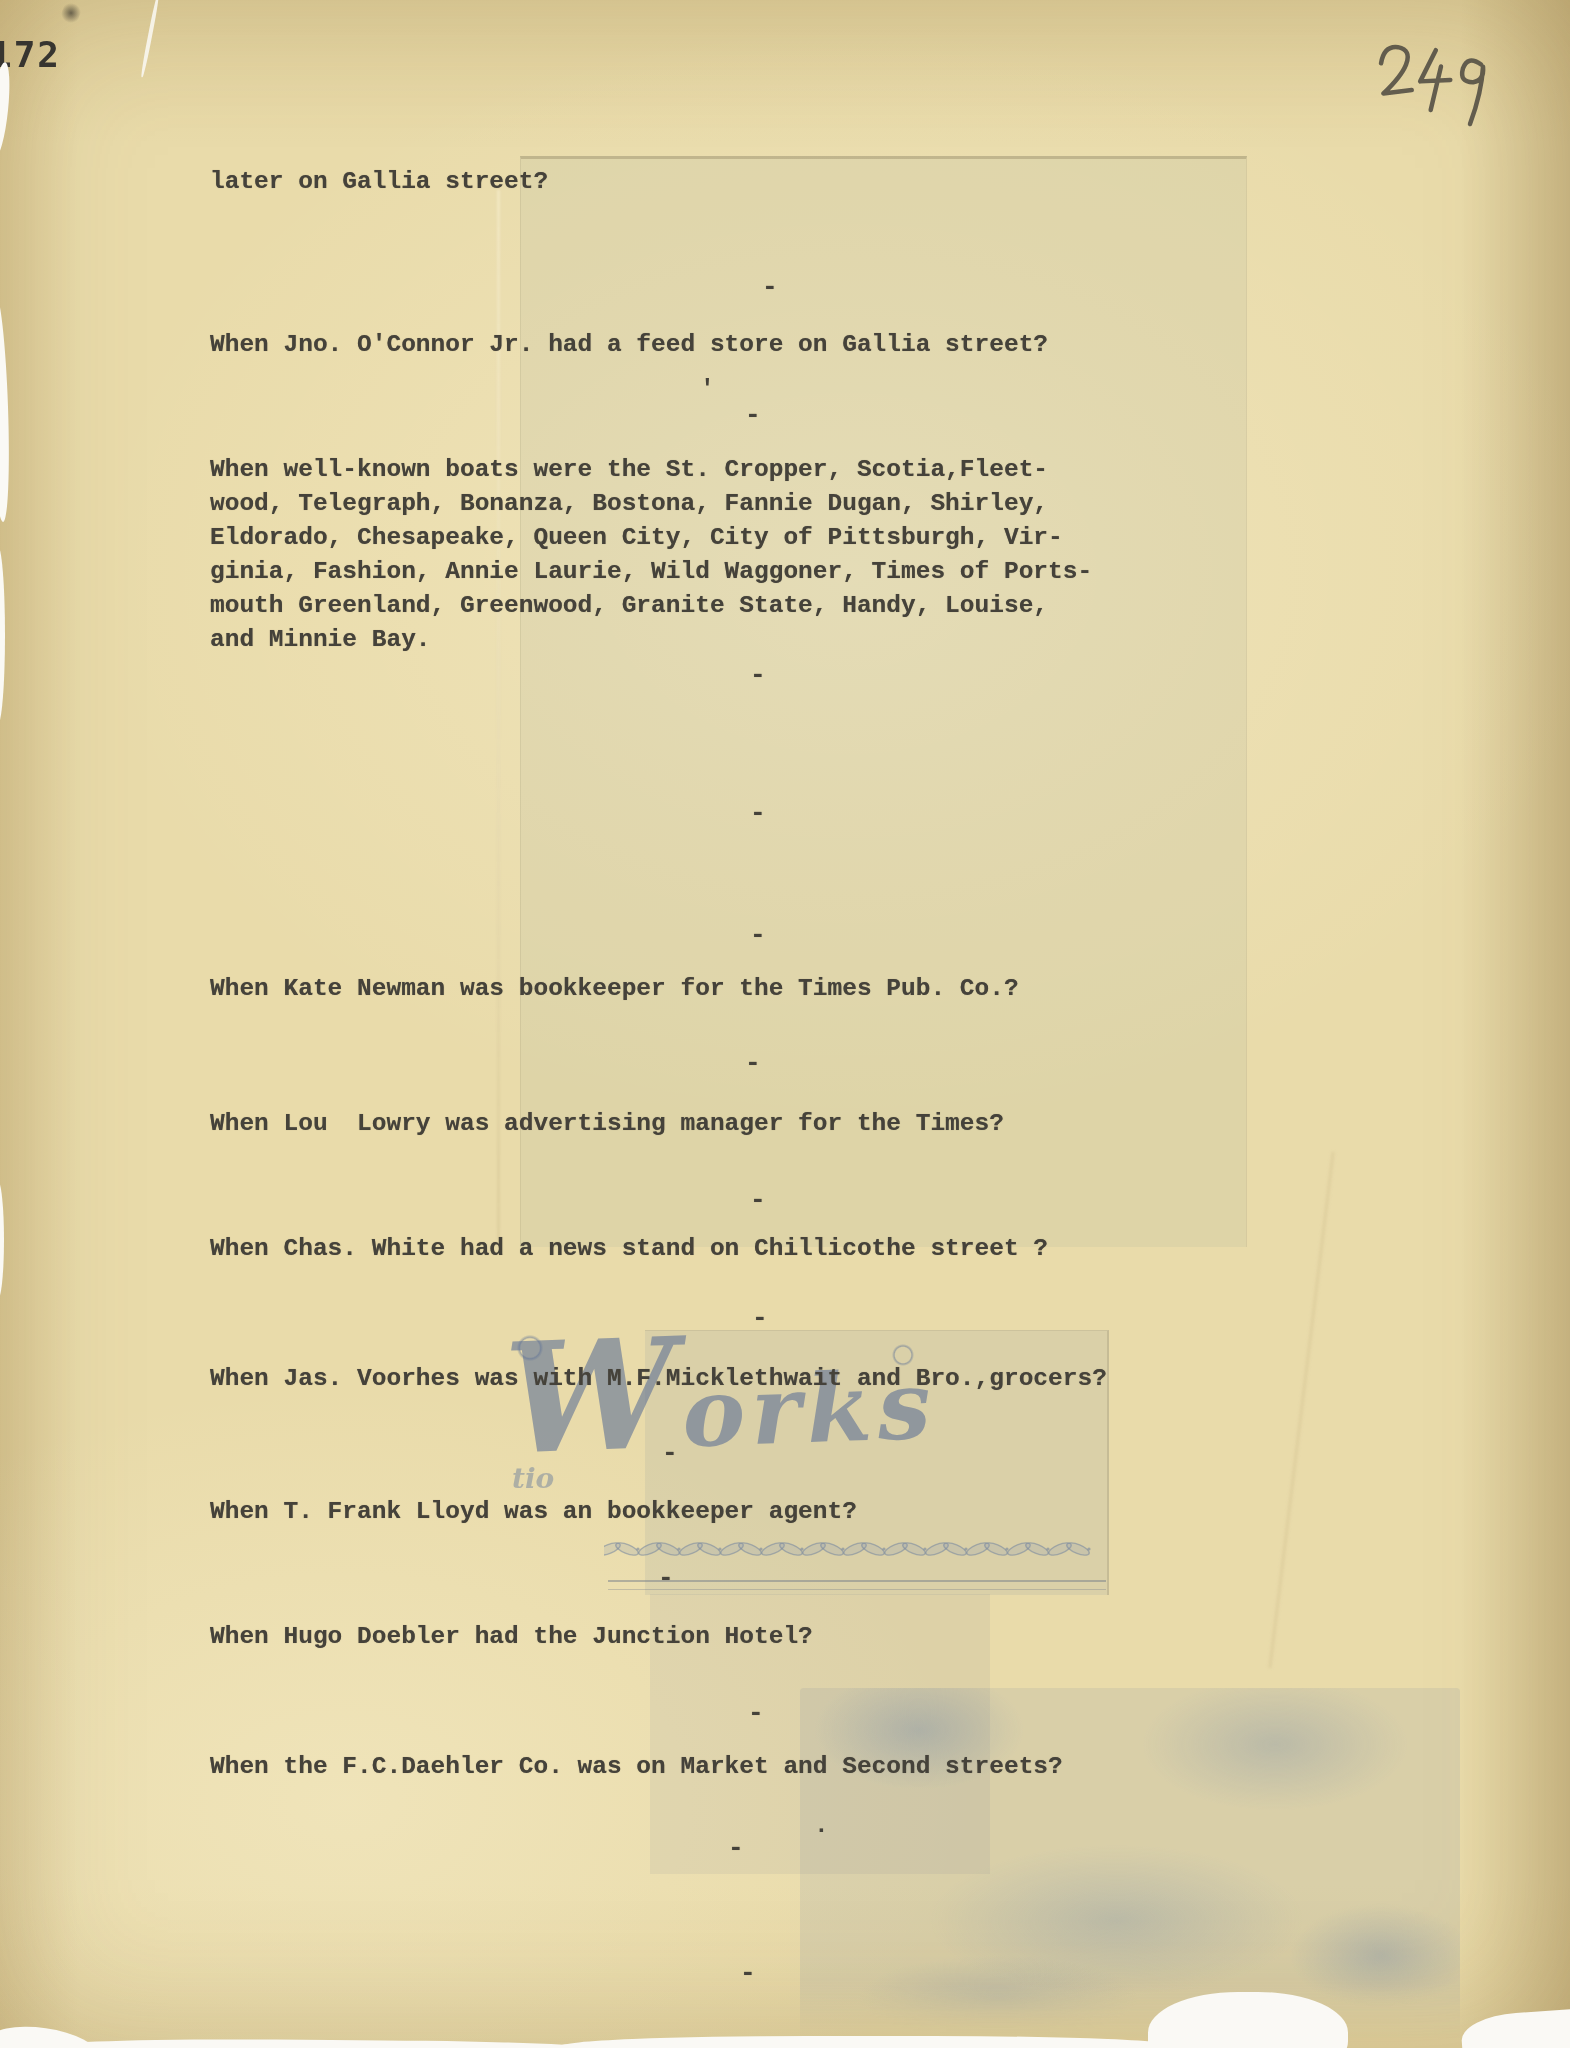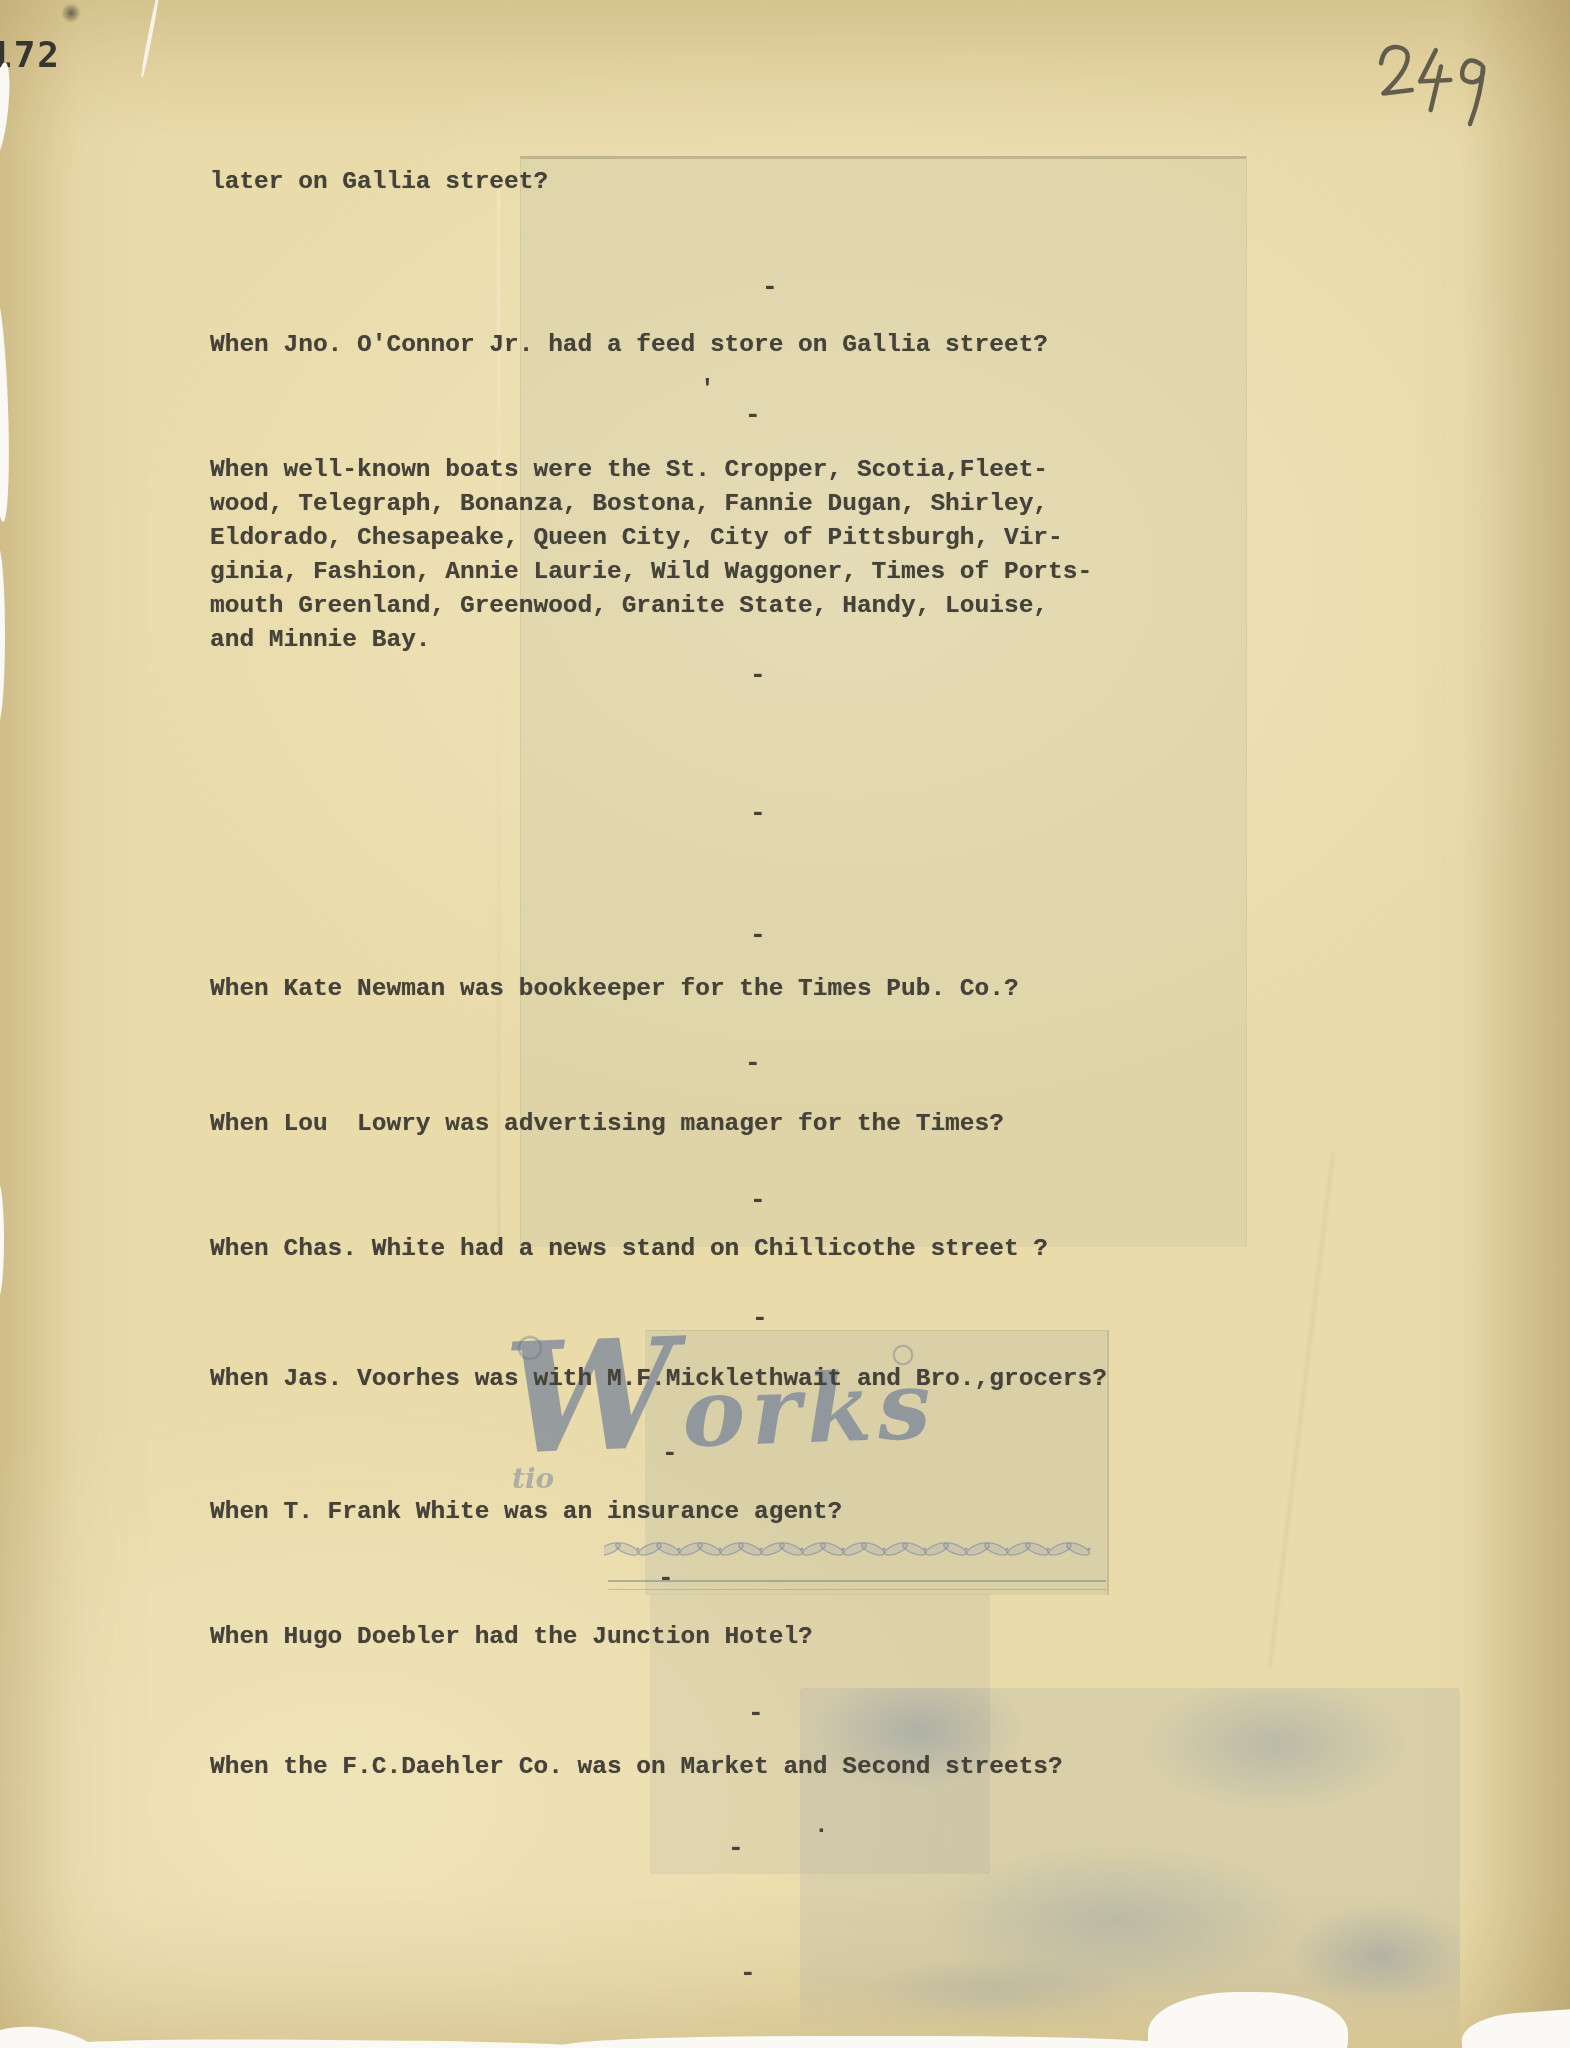--- a/index.html
+++ b/index.html
@@ -203,21 +203,21 @@
       <div class="dash" style="top: 1185px; left: 750px;">-</div>
       <div class="q" style="top: 1232px;">
         <div class="qline">When Chas. White had a news stand on Chillicothe street ?</div>
       </div>
       <div class="dash" style="top: 1303px; left: 752px;">-</div>
       <div class="q" style="top: 1362px;">
         <div class="qline">When Jas. Voorhes was with M.F.Micklethwait and Bro.,grocers?</div>
       </div>
       <div class="dash" style="top: 1438px; left: 662px;">-</div>
       <div class="q" style="top: 1495px;">
-        <div class="qline">When T. Frank White was an insurance agent?</div>
+        <div class="qline">When T. Frank Lloyd was an bookkeeper agent?</div>
       </div>
       <div class="dash" style="top: 1563px; left: 658px;">-</div>
       <div class="q" style="top: 1620px;">
         <div class="qline">When Hugo Doebler had the Junction Hotel?</div>
       </div>
       <div class="dash" style="top: 1698px; left: 748px;">-</div>
       <div class="q" style="top: 1750px;">
         <div class="qline">When the F.C.Daehler Co. was on Market and Second streets?</div>
       </div>
       <div class="dash" style="top: 1833px; left: 728px;">-</div>

